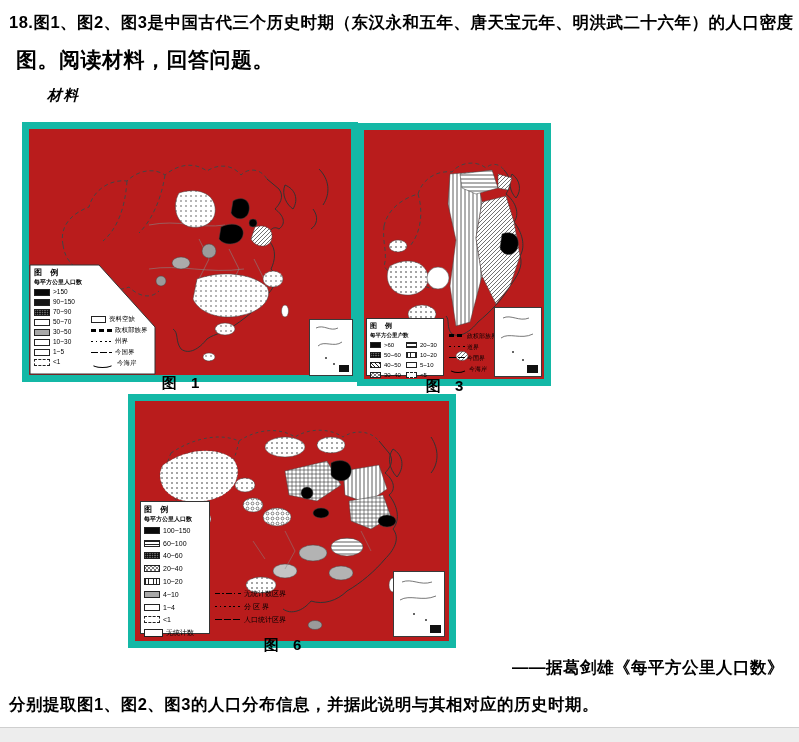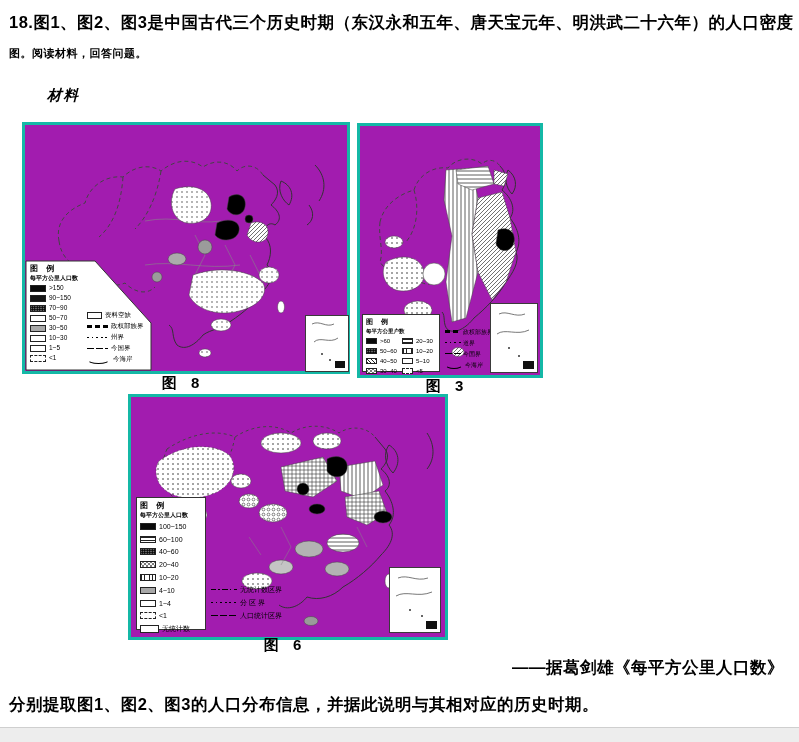--- a/index.html
+++ b/index.html
@@ -1,27 +1,27 @@
 <!DOCTYPE html>
 <html><head>
 <meta charset="utf-8">
 <style>
   html,body{margin:0;padding:0;background:#fff;}
   body{width:799px;height:742px;position:relative;overflow:hidden;
        font-family:"Liberation Sans","DejaVu Sans",sans-serif;color:#000;}
   .abs{position:absolute;}
   
   .intro{left:9px;top:12px;width:786px;font-size:16.5px;font-weight:600;letter-spacing:.5px;line-height:20px;}
-  .intro2{left:9px;top:46px;font-size:11px;font-weight:600;letter-spacing:.5px;}
+  .intro2{left:16px;top:46px;font-size:21px;font-weight:600;letter-spacing:.5px;}
   .material{left:47px;top:86px;font-size:14.5px;font-weight:700;font-style:italic;letter-spacing:2px;}
   .attr{right:15px;top:657px;font-size:16.5px;font-weight:600;letter-spacing:.5px;}
   .task{left:9px;top:694px;font-size:16.5px;font-weight:600;letter-spacing:.5px;}
   .bottombar{left:0;top:727px;width:799px;height:15px;background:#ededed;border-top:1px solid #cfcfcf;}
   
-  .mapbox{position:absolute;border:3px solid #14b8a6;background:#a21caf;}
+  .mapbox{position:absolute;border:7px solid #14b8a6;background:#b91c1c;}
   #map1{left:22px;top:122px;width:322px;height:246px;}
   #map2{left:357px;top:123px;width:180px;height:249px;}
   #map3{left:128px;top:394px;width:314px;height:240px;}
   .mapart{position:absolute;left:0;top:0;width:100%;height:100%;}
   .cap{position:absolute;text-align:center;font-size:15px;font-weight:700;letter-spacing:5px;}
   #cap1{left:22px;top:374px;width:322px;}
   #cap2{left:357px;top:377px;width:180px;}
   #cap3{left:128px;top:636px;width:314px;}
   
   .lg{position:absolute;z-index:3;}
@@ -172,21 +172,21 @@
   <div class="inset" style="left:280px;top:190px;width:42px;height:55px;">
     <svg width="42" height="55">
         <path d="M6,8 C14,4 20,12 28,8" fill="none" stroke="#555" stroke-width="0.8"></path>
         <path d="M8,26 C14,20 24,28 32,22" fill="none" stroke="#555" stroke-width="0.8"></path>
         <circle cx="16" cy="38" r="1" fill="#333"></circle>
         <circle cx="24" cy="44" r="1" fill="#333"></circle>
         <rect x="29" y="45" width="10" height="7" fill="#111"></rect>
       </svg>
   </div>
 </div>
-<div id="cap1" class="cap">图 8</div>
+<div id="cap1" class="cap">图 1</div>
 
 <div id="map2" class="mapbox">
   <svg class="mapart" viewBox="0 0 180 249">
     <defs>
       <pattern id="m2d" width="5" height="5" patternUnits="userSpaceOnUse">
           <rect width="5" height="5" fill="#fff"></rect>
           <circle cx="2" cy="2" r="0.8" fill="#333"></circle>
         </pattern>
       <pattern id="m2dg" width="4" height="4" patternUnits="userSpaceOnUse">
           <rect width="4" height="4" fill="#fff"></rect>

